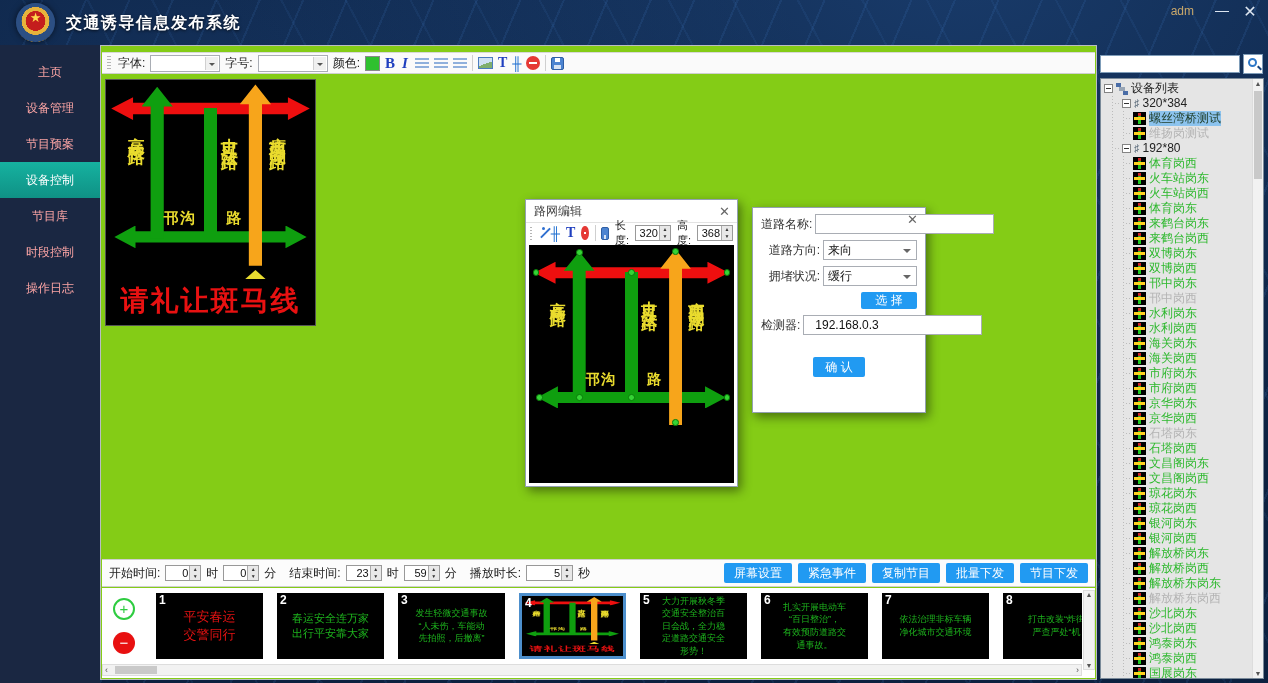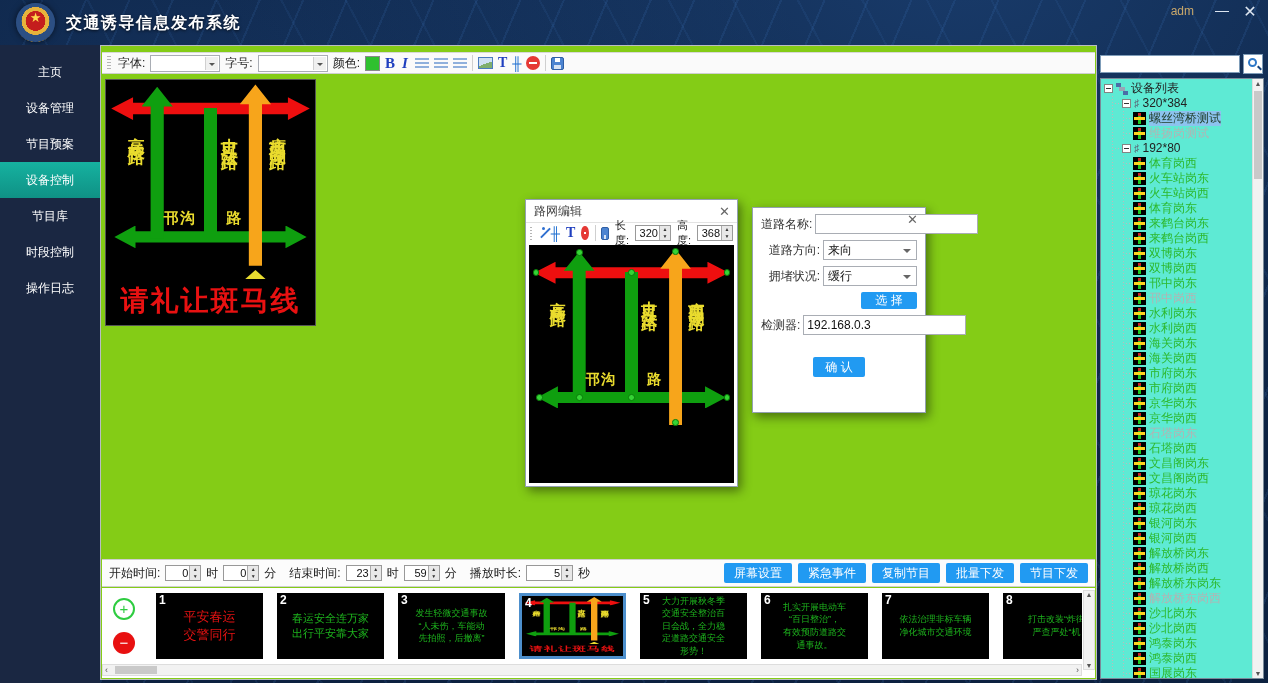--- a/index.html
+++ b/index.html
@@ -19,21 +19,21 @@
   .badge{position:absolute;left:16px;top:3px;width:39px;height:39px;border-radius:50%;
     background:radial-gradient(circle at 50% 46%, #c41d1d 0 34%, #e7b33c 35% 48%, #2c4f83 49% 72%, #e7b33c 73% 86%, #8a6a1f 87%);
     box-shadow:0 0 6px rgba(0,0,0,.6);}
   .badge .star{position:absolute;left:0;right:0;top:8px;text-align:center;color:#ffd84d;font-size:13px;line-height:13px;}
   .app-title{position:absolute;left:66px;top:13px;color:#fff;font-size:16px;font-weight:bold;letter-spacing:1.5px;text-shadow:0 1px 3px rgba(0,0,0,.7);}
   .user-name{position:absolute;right:74px;top:4px;color:#c9a86b;font-size:12px;}
   .win-btn{position:absolute;top:2px;color:#dce5f0;font-size:14px;width:20px;text-align:center;cursor:pointer;}
   .win-min{right:36px;} .win-close{right:8px;font-size:16px;}
   
   .sidebar{position:absolute;left:0;top:45px;width:100px;bottom:0;background:#1a2742;padding-top:9px;}
-  .side-item{height:36px;line-height:36px;text-align:center;color:#ffffff;font-size:12px;cursor:pointer;}
+  .side-item{height:36px;line-height:36px;text-align:center;color:#fca5a5;font-size:12px;cursor:pointer;}
   .side-item.active{background:linear-gradient(#16b2a0,#0f9185);color:#fff;}
   
   .main{position:absolute;left:100px;top:45px;right:171px;bottom:3px;background:#84cc16;border:1px solid #b9bdc2;}
   .fmt-toolbar{position:absolute;left:1px;top:6px;right:1px;height:22px;background:#fafafa;border-top:1px solid #d8d8d8;border-bottom:1px solid #cfcfcf;
     display:flex;align-items:center;gap:5px;padding:0 5px;font-size:12px;color:#222;}
   .grip{width:4px;height:14px;background:repeating-linear-gradient(to bottom,#b5b5b5 0 1px,transparent 1px 3px);margin-right:2px;}
   .combo{width:70px;height:17px;border:1px solid #a9adb4;background:#fff;position:relative;}
   .combo .arr{position:absolute;right:1px;top:1px;bottom:1px;width:13px;background:#f0f0f0;border-left:1px solid #d0d0d0;}
   .combo .arr:after{content:"";position:absolute;left:3px;top:6px;border:3px solid transparent;border-top-color:#555;}
   .swatch{width:15px;height:15px;background:#2fc12f;border:1px solid #8a8a8a;cursor:pointer;}
@@ -61,21 +61,21 @@
   .dlg-editor{left:525px;top:199px;width:213px;height:288px;}
   .ed-toolbar{height:21px;border-top:1px solid #e3e3e3;display:flex;align-items:center;gap:6px;padding:0 4px;font-size:11px;color:#222;}
   .spin{display:inline-flex;border:1px solid #999;background:#fff;height:16px;align-items:stretch;}
   .spin .val{width:23px;font-size:11px;text-align:right;padding:1px 1px 0 0;color:#111;}
   .spin .btns{width:11px;display:flex;flex-direction:column;border-left:1px solid #aaa;}
   .spin .btns span{flex:1;font-size:5px;line-height:7px;text-align:center;color:#333;background:#e8e8e8;cursor:pointer;}
   .ed-canvas{position:absolute;left:3px;top:45px;width:205px;height:238px;background:#000;}
   .dlg-props{left:752px;top:207px;width:174px;height:206px;}
   .prop-row{display:flex;align-items:center;margin:6px 8px 0 8px;font-size:12px;color:#333;}
   .prop-row .lbl{width:62px;text-align:right;padding-right:3px;white-space:nowrap;}
-  .prop-input{flex:1;height:20px;border:1px solid #a9adb4;background:#fff;font-size:12px;padding:0 3px;color:#111;font-family:inherit;}
+  .prop-input{flex:1;height:20px;border:1px solid #a9adb4;background:#fff;font-size:12px;padding:0 11px;color:#111;font-family:inherit;}
   .prop-select{flex:1;height:20px;border:1px solid #a9adb4;background:#fff;position:relative;font-size:12px;line-height:18px;padding-left:4px;color:#111;cursor:pointer;}
   .prop-select:after{content:"";position:absolute;right:5px;top:8px;border:4px solid transparent;border-top-color:#666;}
   .btn-blue{background:#219af2;color:#fff;border:none;font-size:12px;height:20px;line-height:20px;text-align:center;border-radius:2px;cursor:pointer;padding:0 10px;font-family:inherit;white-space:nowrap;}
   
   .ctrl-bar{position:absolute;left:1px;right:1px;top:513px;height:28px;background:#fcfcfc;border-top:1px solid #cfcfcf;border-bottom:1px solid #cfcfcf;
     display:flex;align-items:center;gap:5px;padding:0 7px;font-size:12px;color:#222;}
   .ctrl-bar .sp{margin-left:8px;}
   .ctrl-bar .flex{flex:1;}
   
   .strip{position:absolute;left:1px;right:1px;top:542px;bottom:1px;background:#fff;}
@@ -93,21 +93,21 @@
   .hscroll{position:absolute;left:0;right:13px;bottom:2px;height:12px;background:#f2f2f2;border:1px solid #ddd;font-size:9px;color:#555;}
   .hscroll .lt{position:absolute;left:2px;top:0;}
   .hscroll .rt{position:absolute;right:2px;top:0;}
   .hscroll .hthumb{position:absolute;left:12px;top:1px;height:8px;width:42px;background:#c9c9c9;}
   
   .right-panel{position:absolute;top:45px;right:0;width:171px;bottom:0;}
   .search-input{position:absolute;left:3px;top:10px;width:140px;height:18px;border:1px solid #7f9db9;background:#fff;font-size:12px;padding:0 3px;font-family:inherit;}
   .search-btn{position:absolute;right:5px;top:9px;width:20px;height:20px;background:#fff;border:1px solid #7f9db9;cursor:pointer;}
   .mag{position:absolute;left:4px;top:3px;width:9px;height:9px;border:2px solid #2e78c8;border-radius:50%;}
   .mag:after{content:"";position:absolute;left:7px;top:7px;width:5px;height:2px;background:#15427c;transform:rotate(45deg);}
-  .tree-panel{position:absolute;left:3px;top:33px;right:4px;bottom:4px;background:#5eead4;border:1px solid #7a8a99;overflow:hidden;padding:2px 0 0 3px;}
+  .tree-panel{position:absolute;left:3px;top:33px;right:4px;bottom:4px;background:#e5e5e5;border:1px solid #7a8a99;overflow:hidden;padding:2px 0 0 3px;}
   .tree{font-size:12px;color:#222;white-space:nowrap;}
   .trow{height:15px;line-height:15px;display:flex;align-items:center;cursor:pointer;}
   .expander{width:9px;height:9px;border:1px solid #848484;background:#fff;position:relative;margin-right:3px;flex:0 0 auto;}
   .expander:after{content:"";position:absolute;left:1px;right:1px;top:3px;height:1px;background:#333;}
   .net-icon{width:12px;height:12px;margin-right:3px;flex:0 0 auto;background:
     linear-gradient(#4a6da7,#4a6da7) 0 0/5px 4px no-repeat,
     linear-gradient(#4a6da7,#4a6da7) 7px 8px/5px 4px no-repeat,
     linear-gradient(#98a5b5,#98a5b5) 3px 4px/6px 4px no-repeat;}
   .grp-icon{font-size:11px;color:#5a6a7a;margin-right:3px;line-height:11px;flex:0 0 auto;}
   .dev-icon{width:13px;height:13px;background-color:#000;margin-right:3px;flex:0 0 auto;background-image:

